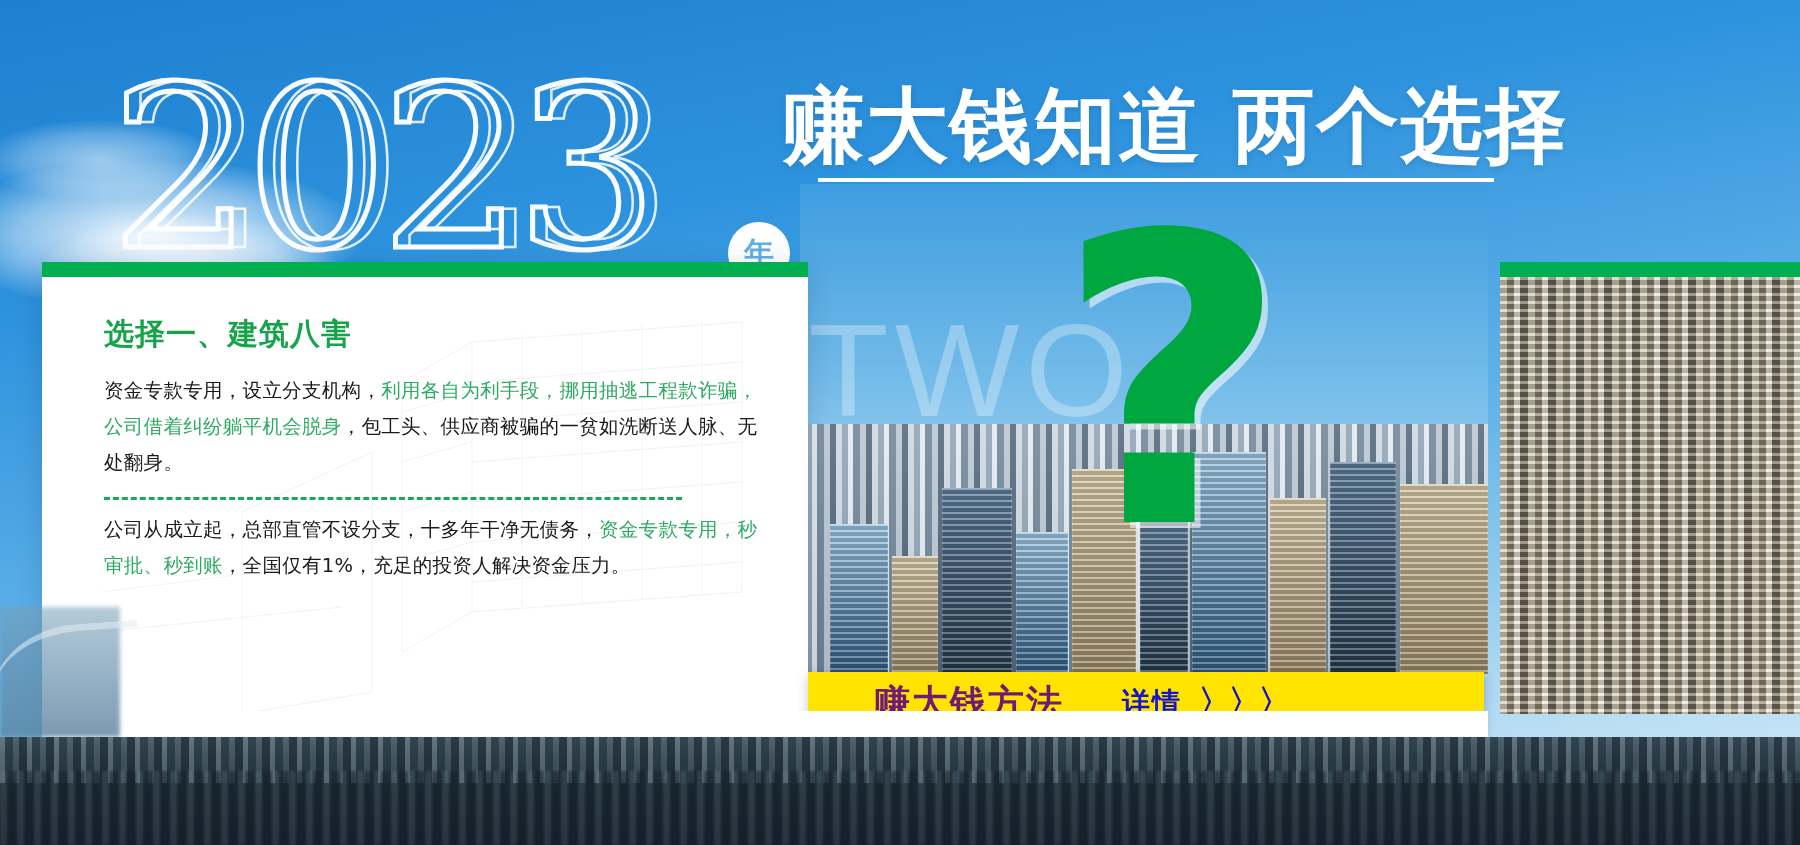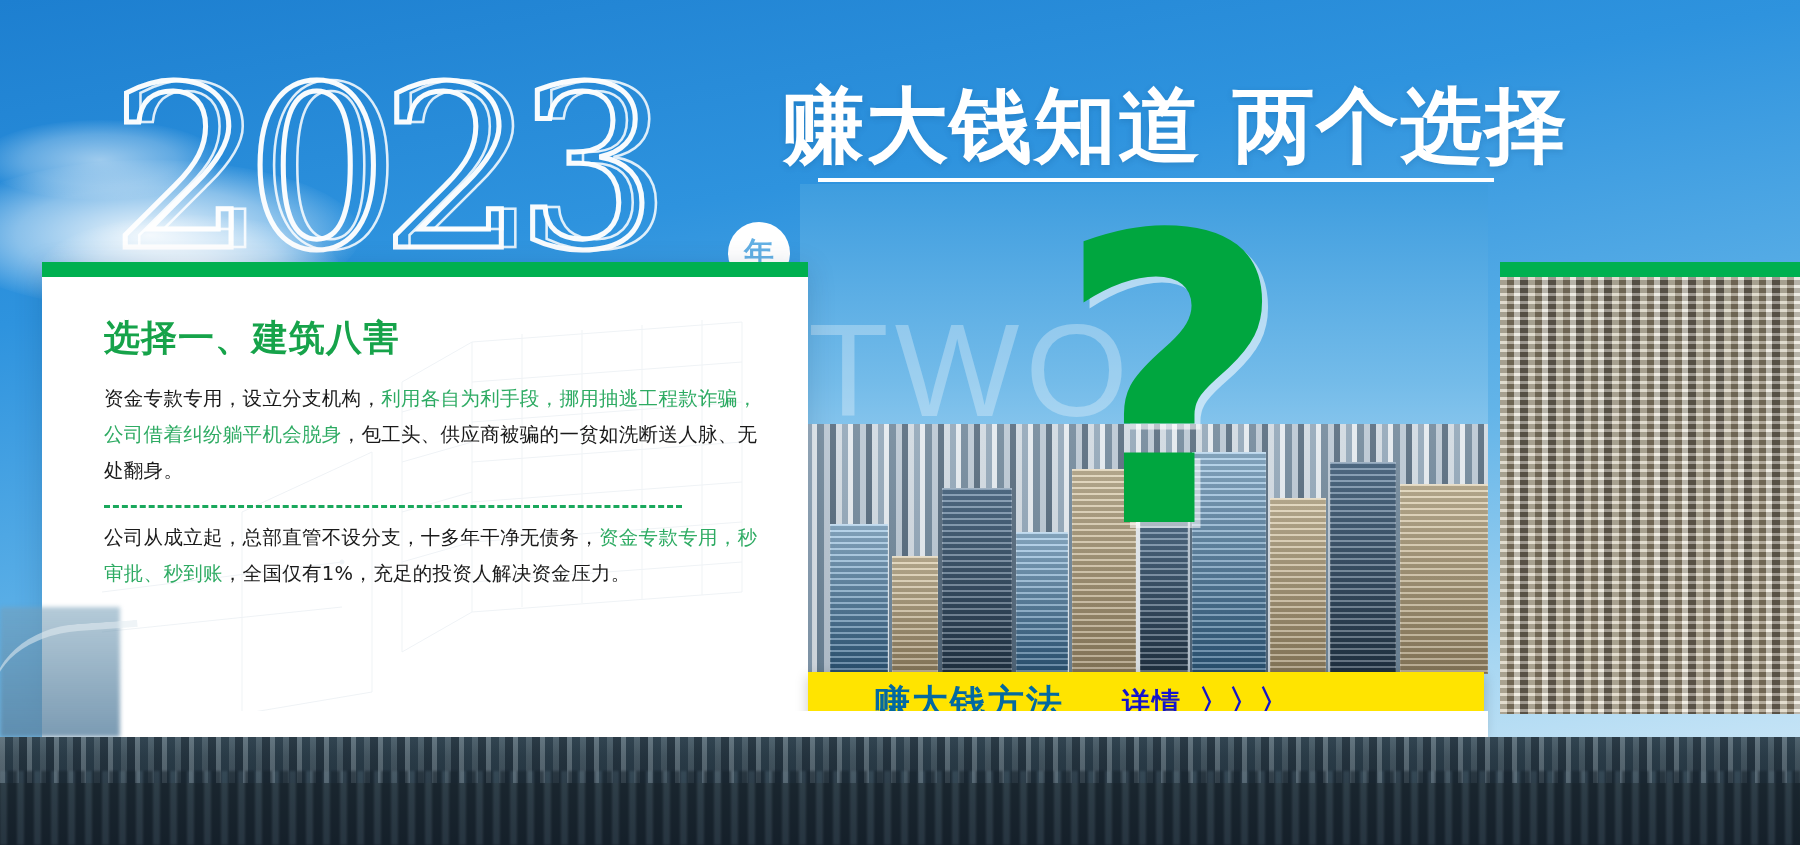--- a/index.html
+++ b/index.html
@@ -119,21 +119,21 @@
     background:#00b050;
   }
   
   .blueprint {
     position:absolute; inset:0; pointer-events:none; opacity:.5;
   }
 
   .card-inner { position:relative; padding:52px 58px 0 62px; }
 
   .sec-title {
-    font-size:36px; font-weight:700; color:#16a34a;
+    font-size:30px; font-weight:700; color:#16a34a;
     letter-spacing:1px; margin-bottom:18px;
     font-family:Liberation Sans, sans-serif;
   }
   .sec-body {
     font-size:19.5px; line-height:36px; color:#1a1a1a;
     letter-spacing:.3px; width:672px;
     font-family:"DejaVu Sans","Liberation Sans",sans-serif;
   }
   .hl { color:#2eab63; }
 
@@ -200,21 +200,21 @@
 
   
   .cta {
     position:absolute; left:808px; top:672px;
     width:676px; height:62px;
     background:#ffe400;
     display:flex; align-items:center;
     box-shadow:0 4px 12px rgba(0,0,0,.22);
   }
   .cta-main {
-    font-size:36px; font-weight:700; color:#0369a1;
+    font-size:36px; font-weight:700; color:#701a75;
     margin-left:66px; letter-spacing:2px;
     font-family:"DejaVu Sans","Liberation Sans",sans-serif;
   }
   .cta-detail {
     font-size:28px; font-weight:700; color:#1414cc;
     margin-left:58px; letter-spacing:2px;
     font-family:"DejaVu Sans","Liberation Sans",sans-serif;
   }
   .cta-arrows {
     font-size:34px; font-weight:700; color:#1414cc;

